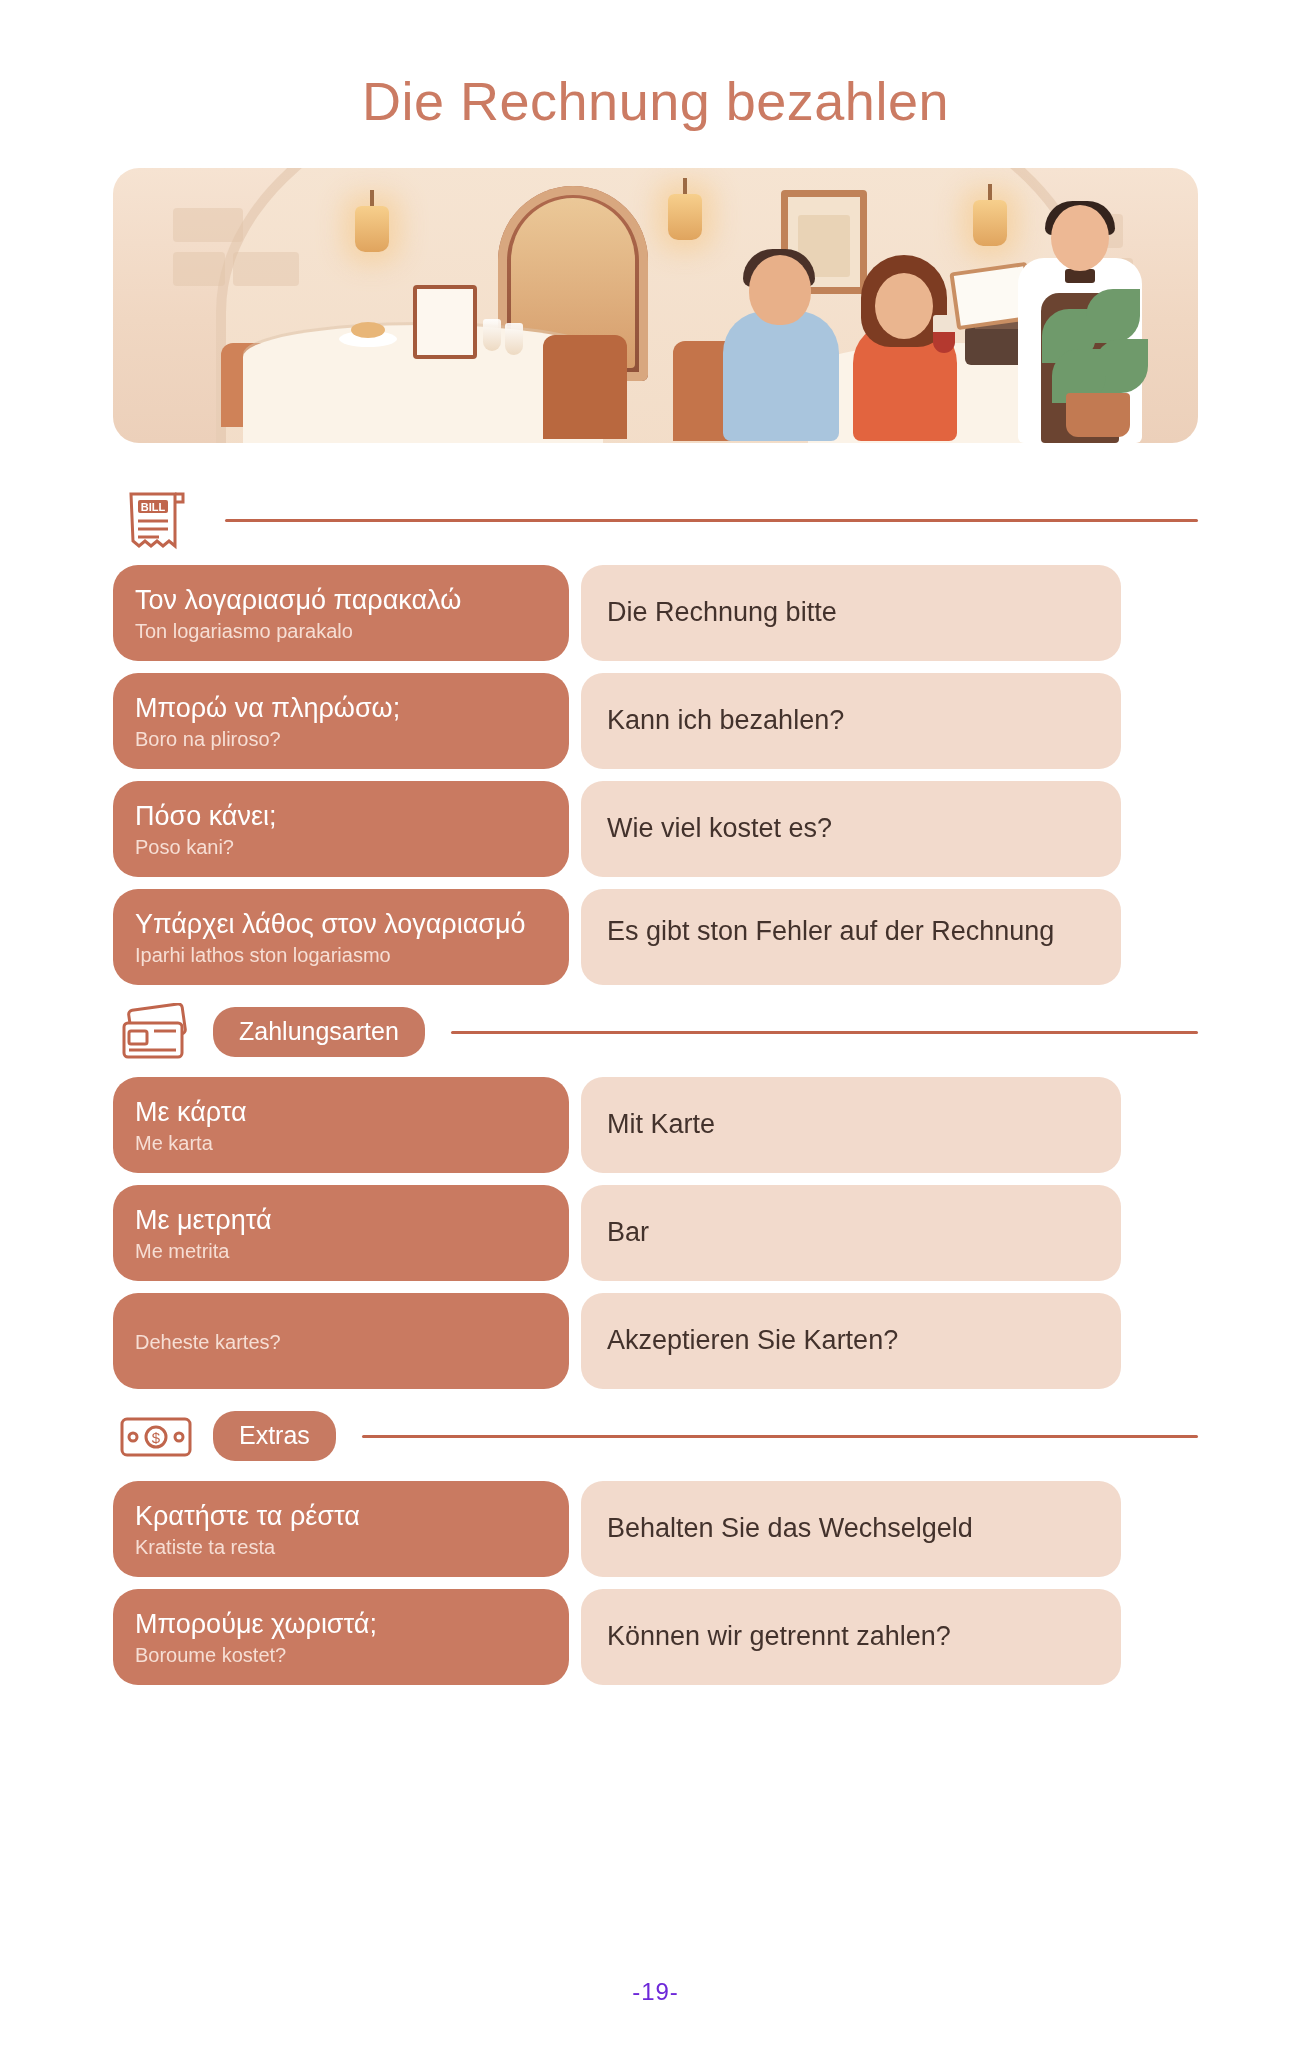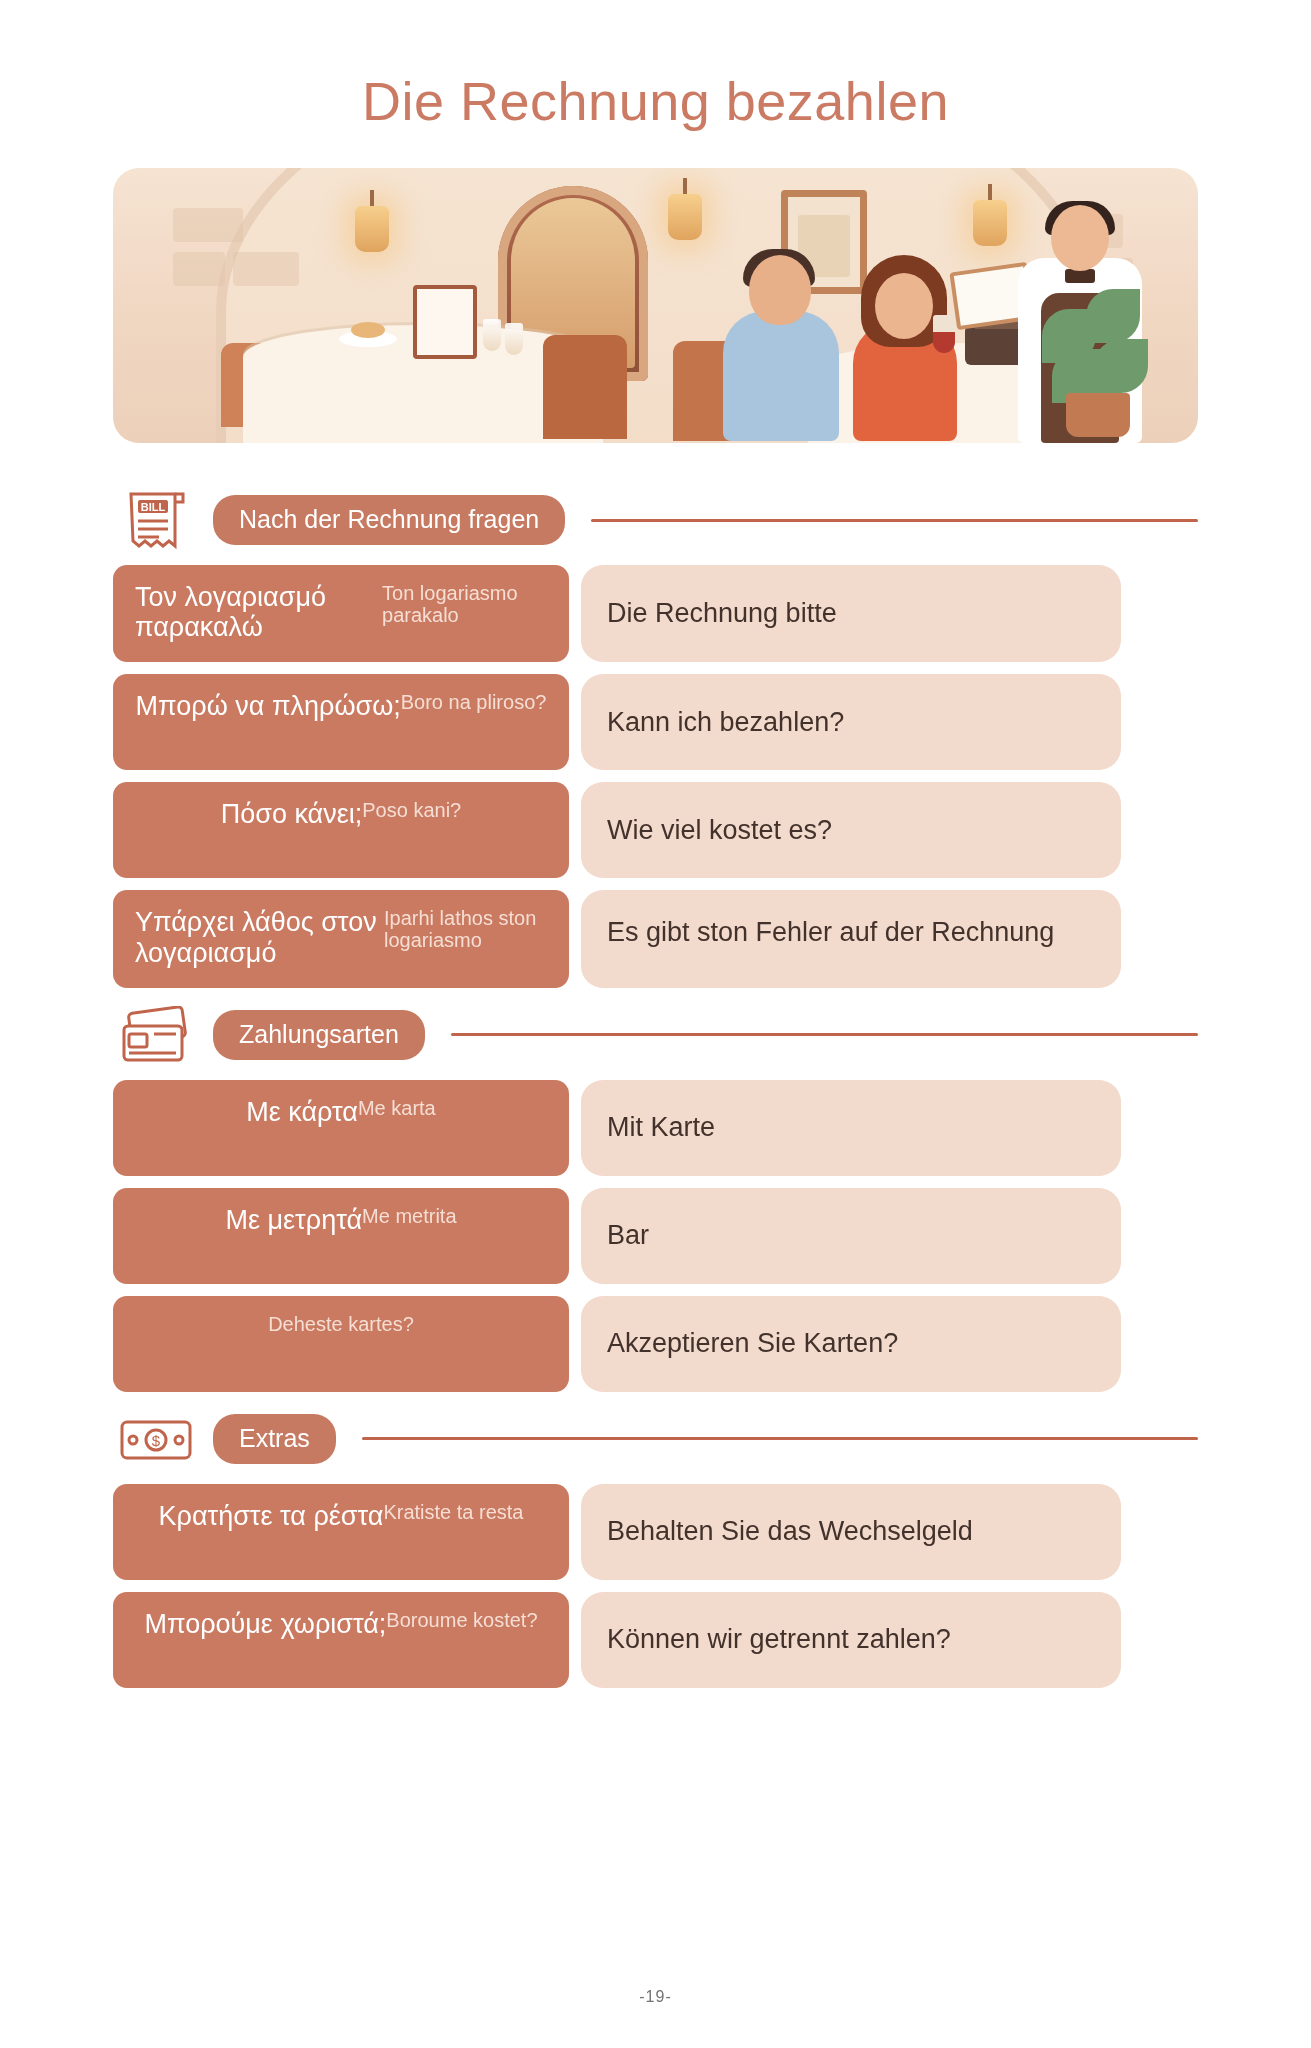--- a/index.html
+++ b/index.html
@@ -283,26 +283,26 @@
   }
 
   .row {
     display: flex;
     gap: 12px;
     margin-bottom: 12px;
   }
   .cell-gr {
     width: 456px;
     background: #c97a61;
-    border-radius: 14px;
+    border-radius: 25px;
     padding: 17px 22px 16px 22px;
     color: #ffffff;
     min-height: 96px;
     display: flex;
-    flex-direction: row;
+    flex-direction: column;
     justify-content: center;
   }
   .cell-gr .greek {
     font-size: 27px;
     line-height: 1.12;
     margin-bottom: 4px;
   }
   .cell-gr .translit {
     font-size: 20px;
     color: #f6ded4;
@@ -326,22 +326,22 @@
     display: block;
     padding-top: 26px;
   }
 
   .page-number {
     position: absolute;
     bottom: 42px;
     left: 0;
     width: 100%;
     text-align: center;
-    color: #737373;
-    font-size: 16px;
+    color: #6d28d9;
+    font-size: 24px;
     letter-spacing: 1px;
   }
 </style>
 </head>
 <body>
 
 <div class="page">
 
   <h1 class="page-title">Die Rechnung bezahlen</h1>
 
@@ -399,21 +399,20 @@
           <svg width="70" height="64" viewBox="0 0 70 64" fill="none">
             <path d="M10 6 h44 v52 l-6-5 -6 5 -6-5 -6 5 -6-5 -6 5 -6-5 z" stroke="#c0654c" stroke-width="3" fill="#fff"></path>
             <rect x="17" y="12" width="30" height="13" rx="2" fill="#c0654c"></rect>
             <text x="32" y="23" font-family="Liberation Sans, sans-serif" font-size="11" font-weight="bold" fill="#fff" text-anchor="middle">BILL</text>
             <line x1="17" y1="33" x2="47" y2="33" stroke="#c0654c" stroke-width="3"></line>
             <line x1="17" y1="41" x2="47" y2="41" stroke="#c0654c" stroke-width="3"></line>
             <line x1="17" y1="49" x2="38" y2="49" stroke="#c0654c" stroke-width="3"></line>
             <path d="M54 6 h8 v8 h-8" stroke="#c0654c" stroke-width="3" fill="none"></path>
           </svg>
         </div>
-        <div class="sec-pill">Nach der Rechnung fragen</div>
         <div class="sec-rule"></div>
       </div>
 
       <div class="row">
         <div class="cell-gr">
           <div class="greek">Τον λογαριασμό παρακαλώ</div>
           <div class="translit">Ton logariasmo parakalo</div>
         </div>
         <div class="cell-de">Die Rechnung bitte</div>
       </div>

